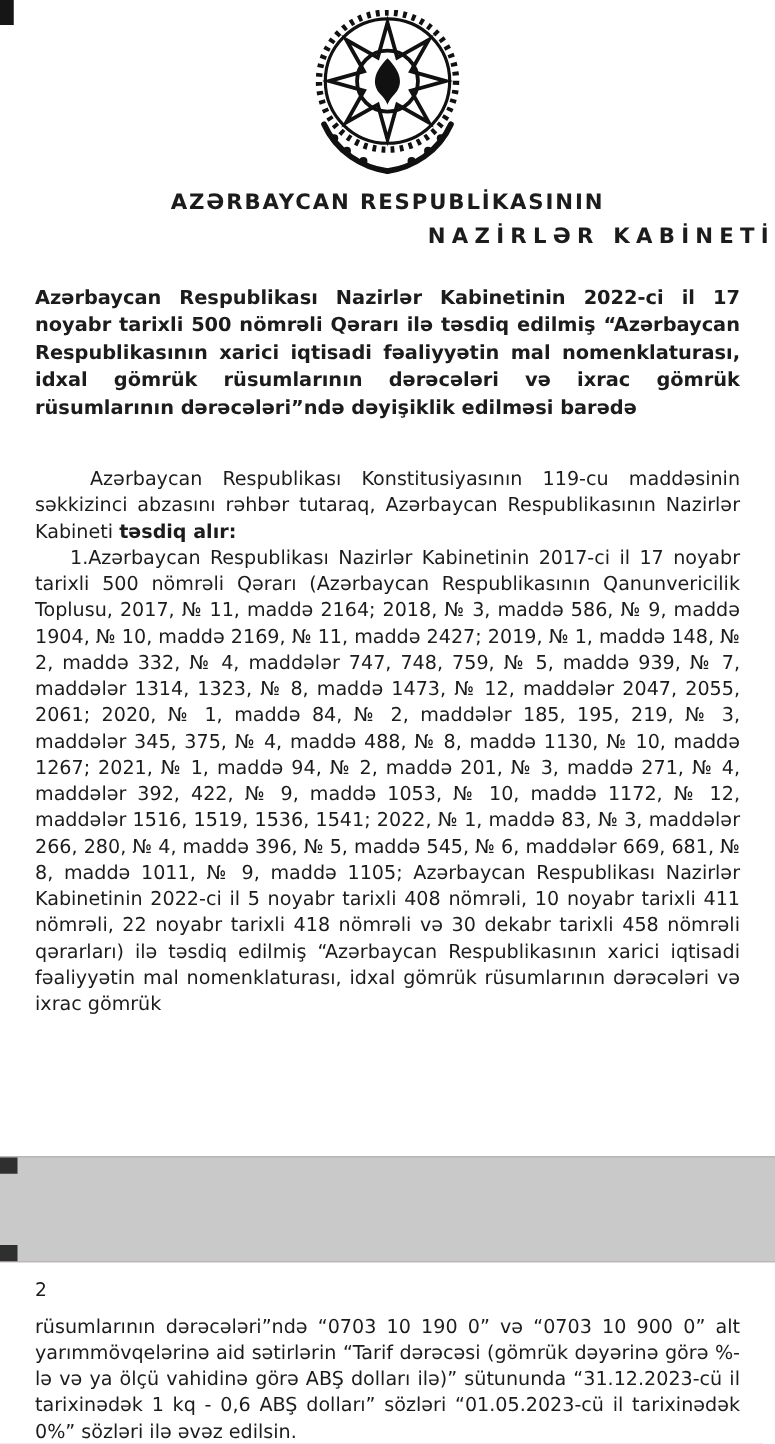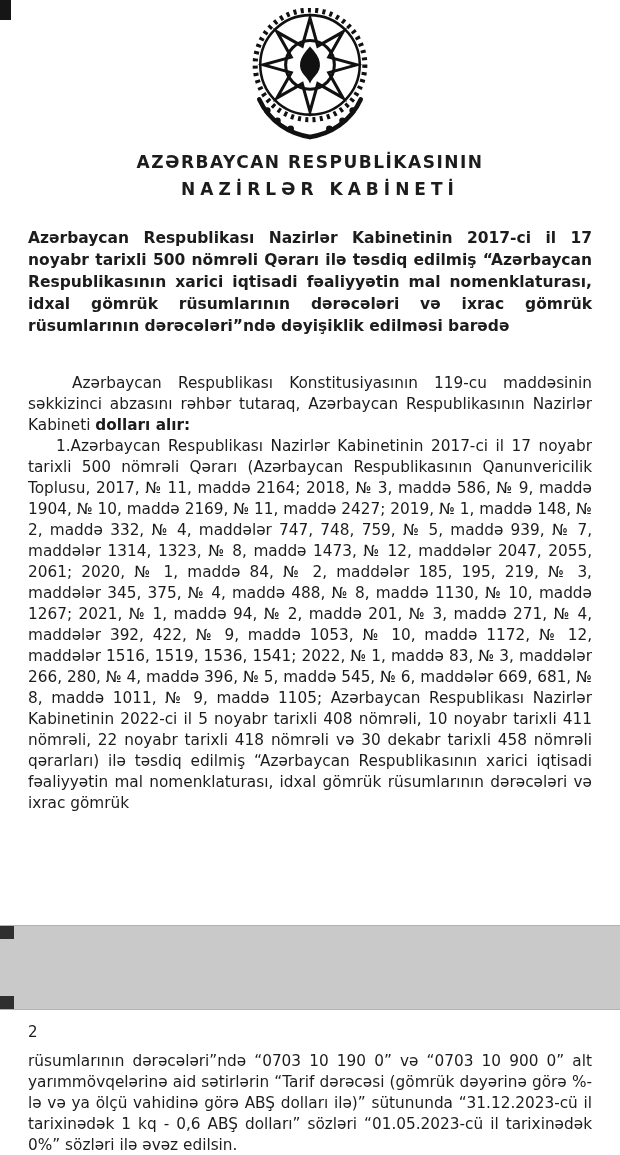--- a/index.html
+++ b/index.html
@@ -9,21 +9,21 @@
   .page{position:relative;background:#ffffff;}
   .page1{height:925px;}
   .page2{height:147px;}
 
   .corner-notch{position:absolute;left:0;top:0;width:11px;height:20px;background:#161616;}
 
   .emblem-wrap{display:flex;justify-content:center;padding-top:8px;}
   .emblem-wrap svg{display:block;}
 
   .org-line1{margin:12px 0 0 0;text-align:center;font-size:17px;font-weight:bold;letter-spacing:1.5px;}
-  .org-line2{margin:7px 0 0 0;text-align:center;font-size:17px;font-weight:bold;letter-spacing:5px;padding-left:20px;}
+  .org-line2{margin:7px 0 0 0;text-align:right;font-size:17px;font-weight:bold;letter-spacing:5px;padding-left:20px;}
   .doc-type{margin:26px 0 0 0;text-align:center;font-size:18px;font-weight:bold;letter-spacing:11px;}
 
   .content{padding:0 28px;}
   .doc-title{margin:28px 0 0 0;font-size:15.5px;font-weight:bold;line-height:22px;text-align:justify;}
 
   .body-p{margin:0;font-size:15.3px;line-height:21px;text-align:justify;}
   .p-first{margin-top:36px;text-indent:44px;}
   .p-second{text-indent:28px;}
   .bold{font-weight:bold;}
 
@@ -63,23 +63,23 @@
         <circle cx="102" cy="101" r="3.2" fill="#111"></circle>
         <circle cx="92" cy="111" r="3.2" fill="#111"></circle>
         <circle cx="79" cy="119" r="3.2" fill="#111"></circle>
       </svg>
     </div>
 
     <h1 class="org-line1">AZƏRBAYCAN RESPUBLİKASININ</h1>
     <h1 class="org-line2">NAZİRLƏR KABİNETİ</h1>
 
     <div class="content">
-      <p class="doc-title">Azərbaycan Respublikası Nazirlər Kabinetinin 2017-ci il 17 noyabr tarixli 500 nömrəli Qərarı ilə təsdiq edilmiş “Azərbaycan Respublikasının xarici iqtisadi fəaliyyətin mal nomenklaturası, idxal gömrük rüsumlarının dərəcələri və ixrac gömrük rüsumlarının dərəcələri”ndə dəyişiklik edilməsi barədə</p>
+      <p class="doc-title">Azərbaycan Respublikası Nazirlər Kabinetinin 2022-ci il 17 noyabr tarixli 500 nömrəli Qərarı ilə təsdiq edilmiş “Azərbaycan Respublikasının xarici iqtisadi fəaliyyətin mal nomenklaturası, idxal gömrük rüsumlarının dərəcələri və ixrac gömrük rüsumlarının dərəcələri”ndə dəyişiklik edilməsi barədə</p>
 
-      <p class="body-p p-first"><span>Azərbaycan Respublikası Konstitusiyasının 119-cu maddəsinin səkkizinci abzasını rəhbər tutaraq, Azərbaycan Respublikasının Nazirlər Kabineti </span><span class="bold">dolları alır:</span></p>
+      <p class="body-p p-first"><span>Azərbaycan Respublikası Konstitusiyasının 119-cu maddəsinin səkkizinci abzasını rəhbər tutaraq, Azərbaycan Respublikasının Nazirlər Kabineti </span><span class="bold">təsdiq alır:</span></p>
 
       <p class="body-p p-second">1.Azərbaycan Respublikası Nazirlər Kabinetinin 2017-ci il 17 noyabr tarixli 500 nömrəli Qərarı (Azərbaycan Respublikasının Qanunvericilik Toplusu, 2017, № 11, maddə 2164; 2018, № 3, maddə 586, № 9, maddə 1904, № 10, maddə 2169, № 11, maddə 2427; 2019, № 1, maddə 148, № 2, maddə 332, № 4, maddələr 747, 748, 759, № 5, maddə 939, № 7, maddələr 1314, 1323, № 8, maddə 1473, № 12, maddələr 2047, 2055, 2061; 2020, № 1, maddə 84, № 2, maddələr 185, 195, 219, № 3, maddələr 345, 375, № 4, maddə 488, № 8, maddə 1130, № 10, maddə 1267; 2021, № 1, maddə 94, № 2, maddə 201, № 3, maddə 271, № 4, maddələr 392, 422, № 9, maddə 1053, № 10, maddə 1172, № 12, maddələr 1516, 1519, 1536, 1541; 2022, № 1, maddə 83, № 3, maddələr 266, 280, № 4, maddə 396, № 5, maddə 545, № 6, maddələr 669, 681, № 8, maddə 1011, № 9, maddə 1105; Azərbaycan Respublikası Nazirlər Kabinetinin 2022-ci il 5 noyabr tarixli 408 nömrəli, 10 noyabr tarixli 411 nömrəli, 22 noyabr tarixli 418 nömrəli və 30 dekabr tarixli 458 nömrəli qərarları) ilə təsdiq edilmiş “Azərbaycan Respublikasının xarici iqtisadi fəaliyyətin mal nomenklaturası, idxal gömrük rüsumlarının dərəcələri və ixrac gömrük</p>
     </div>
   </div>
 
   <div class="page-gap">
     <div class="gap-notch top"></div>
     <div class="gap-notch bottom"></div>
   </div>
 

